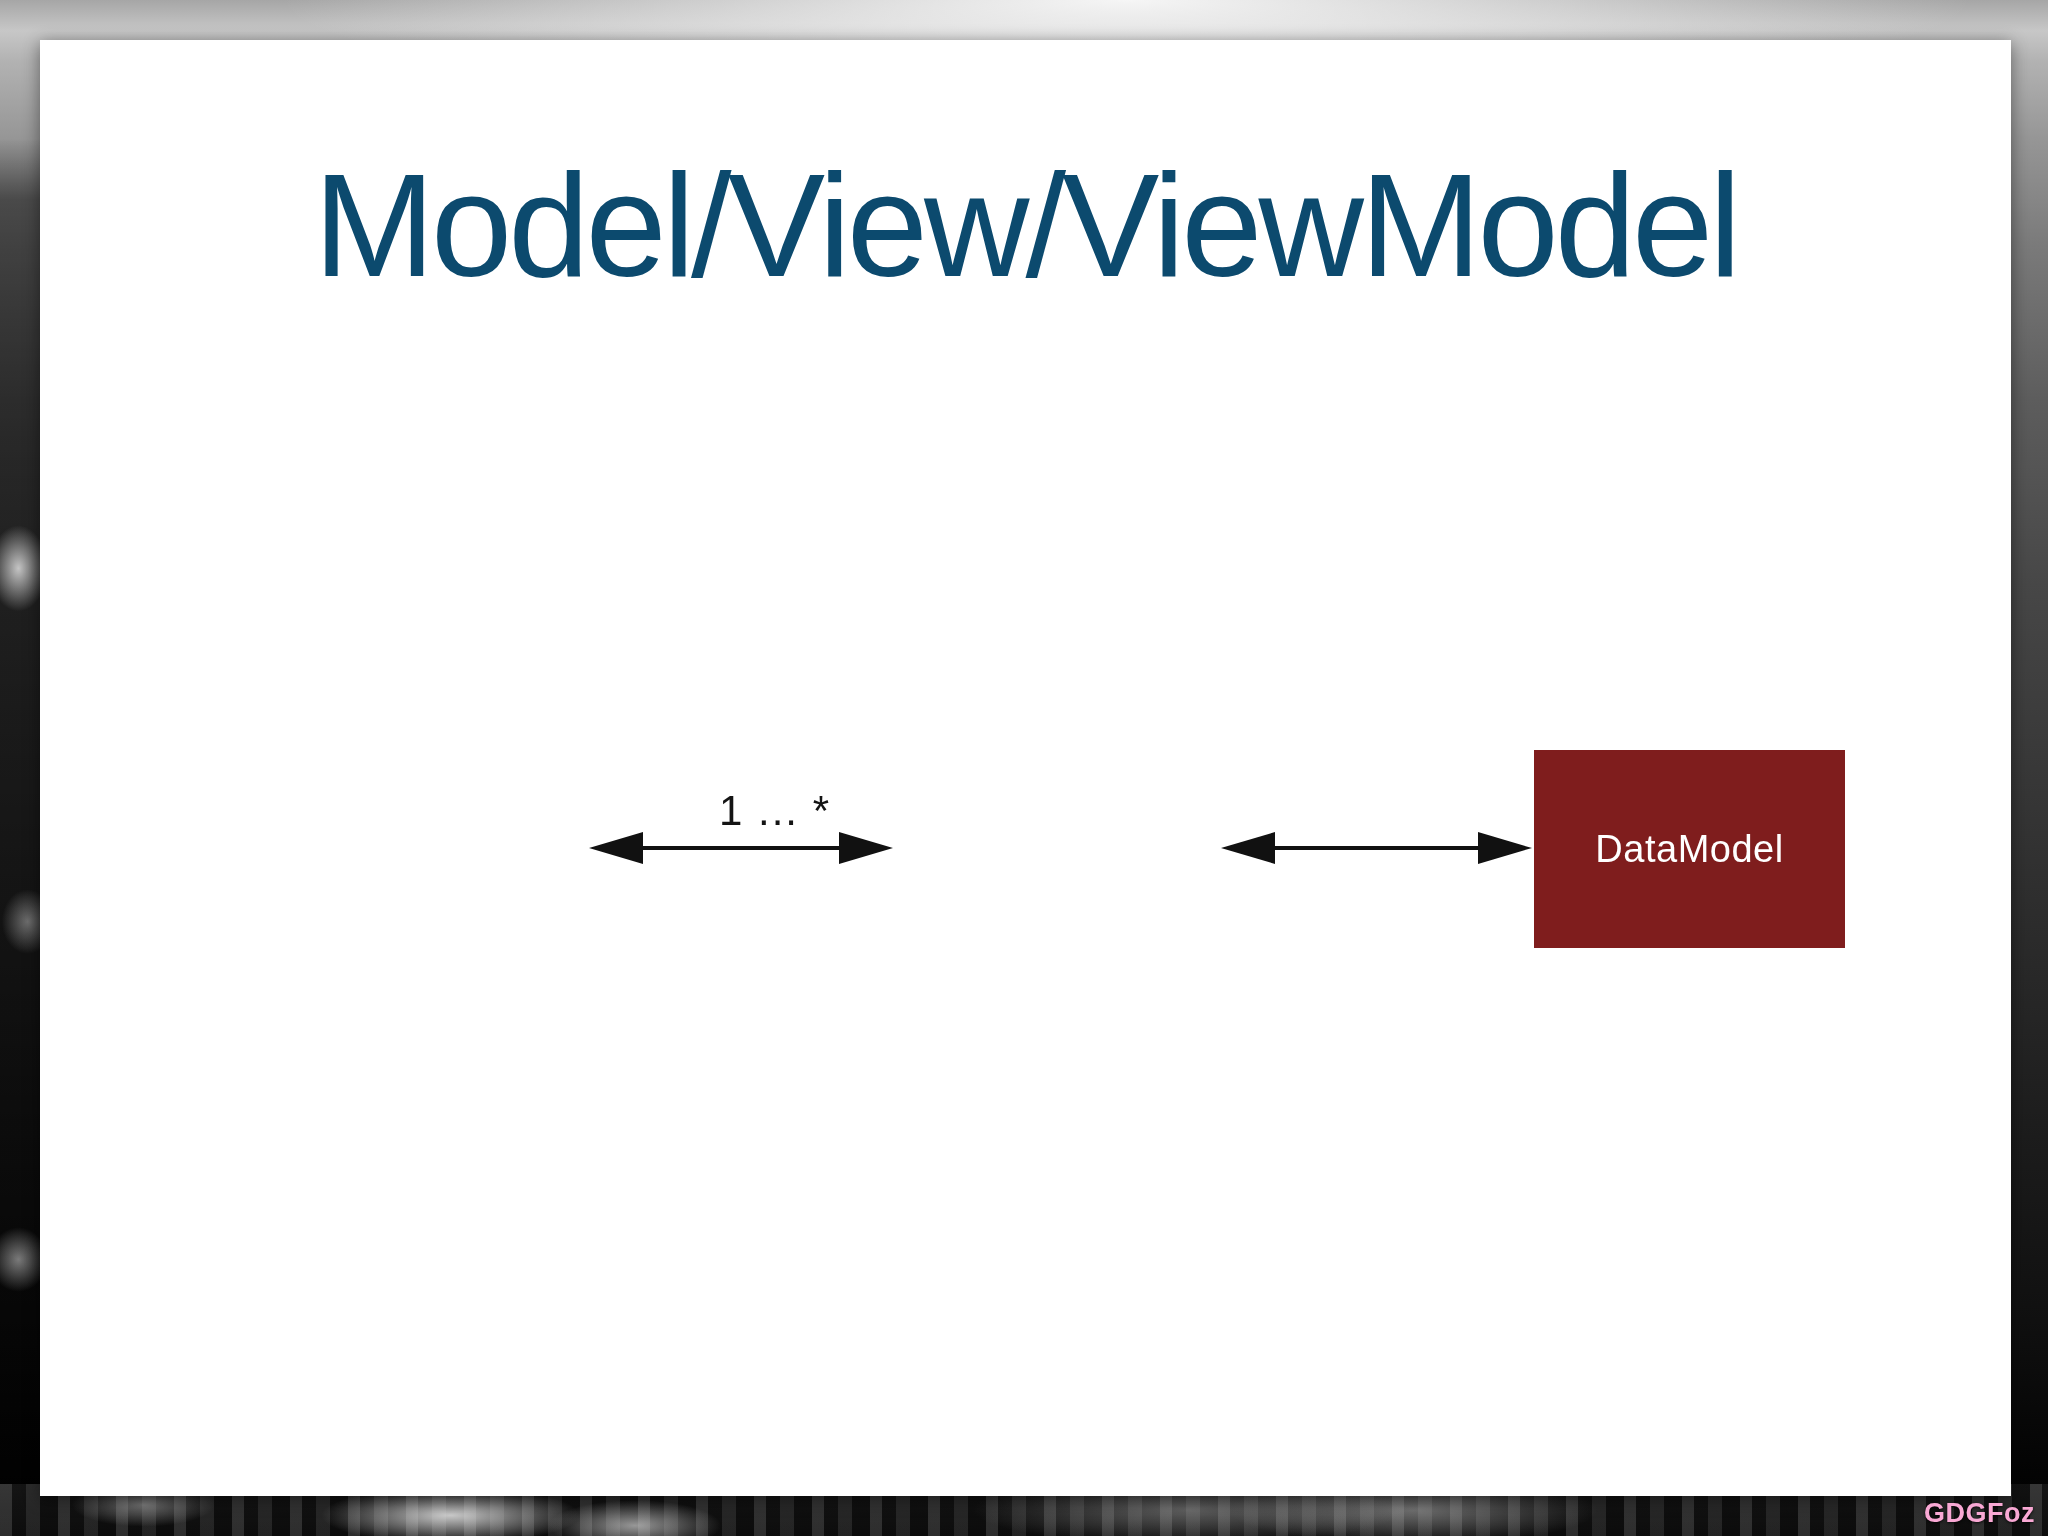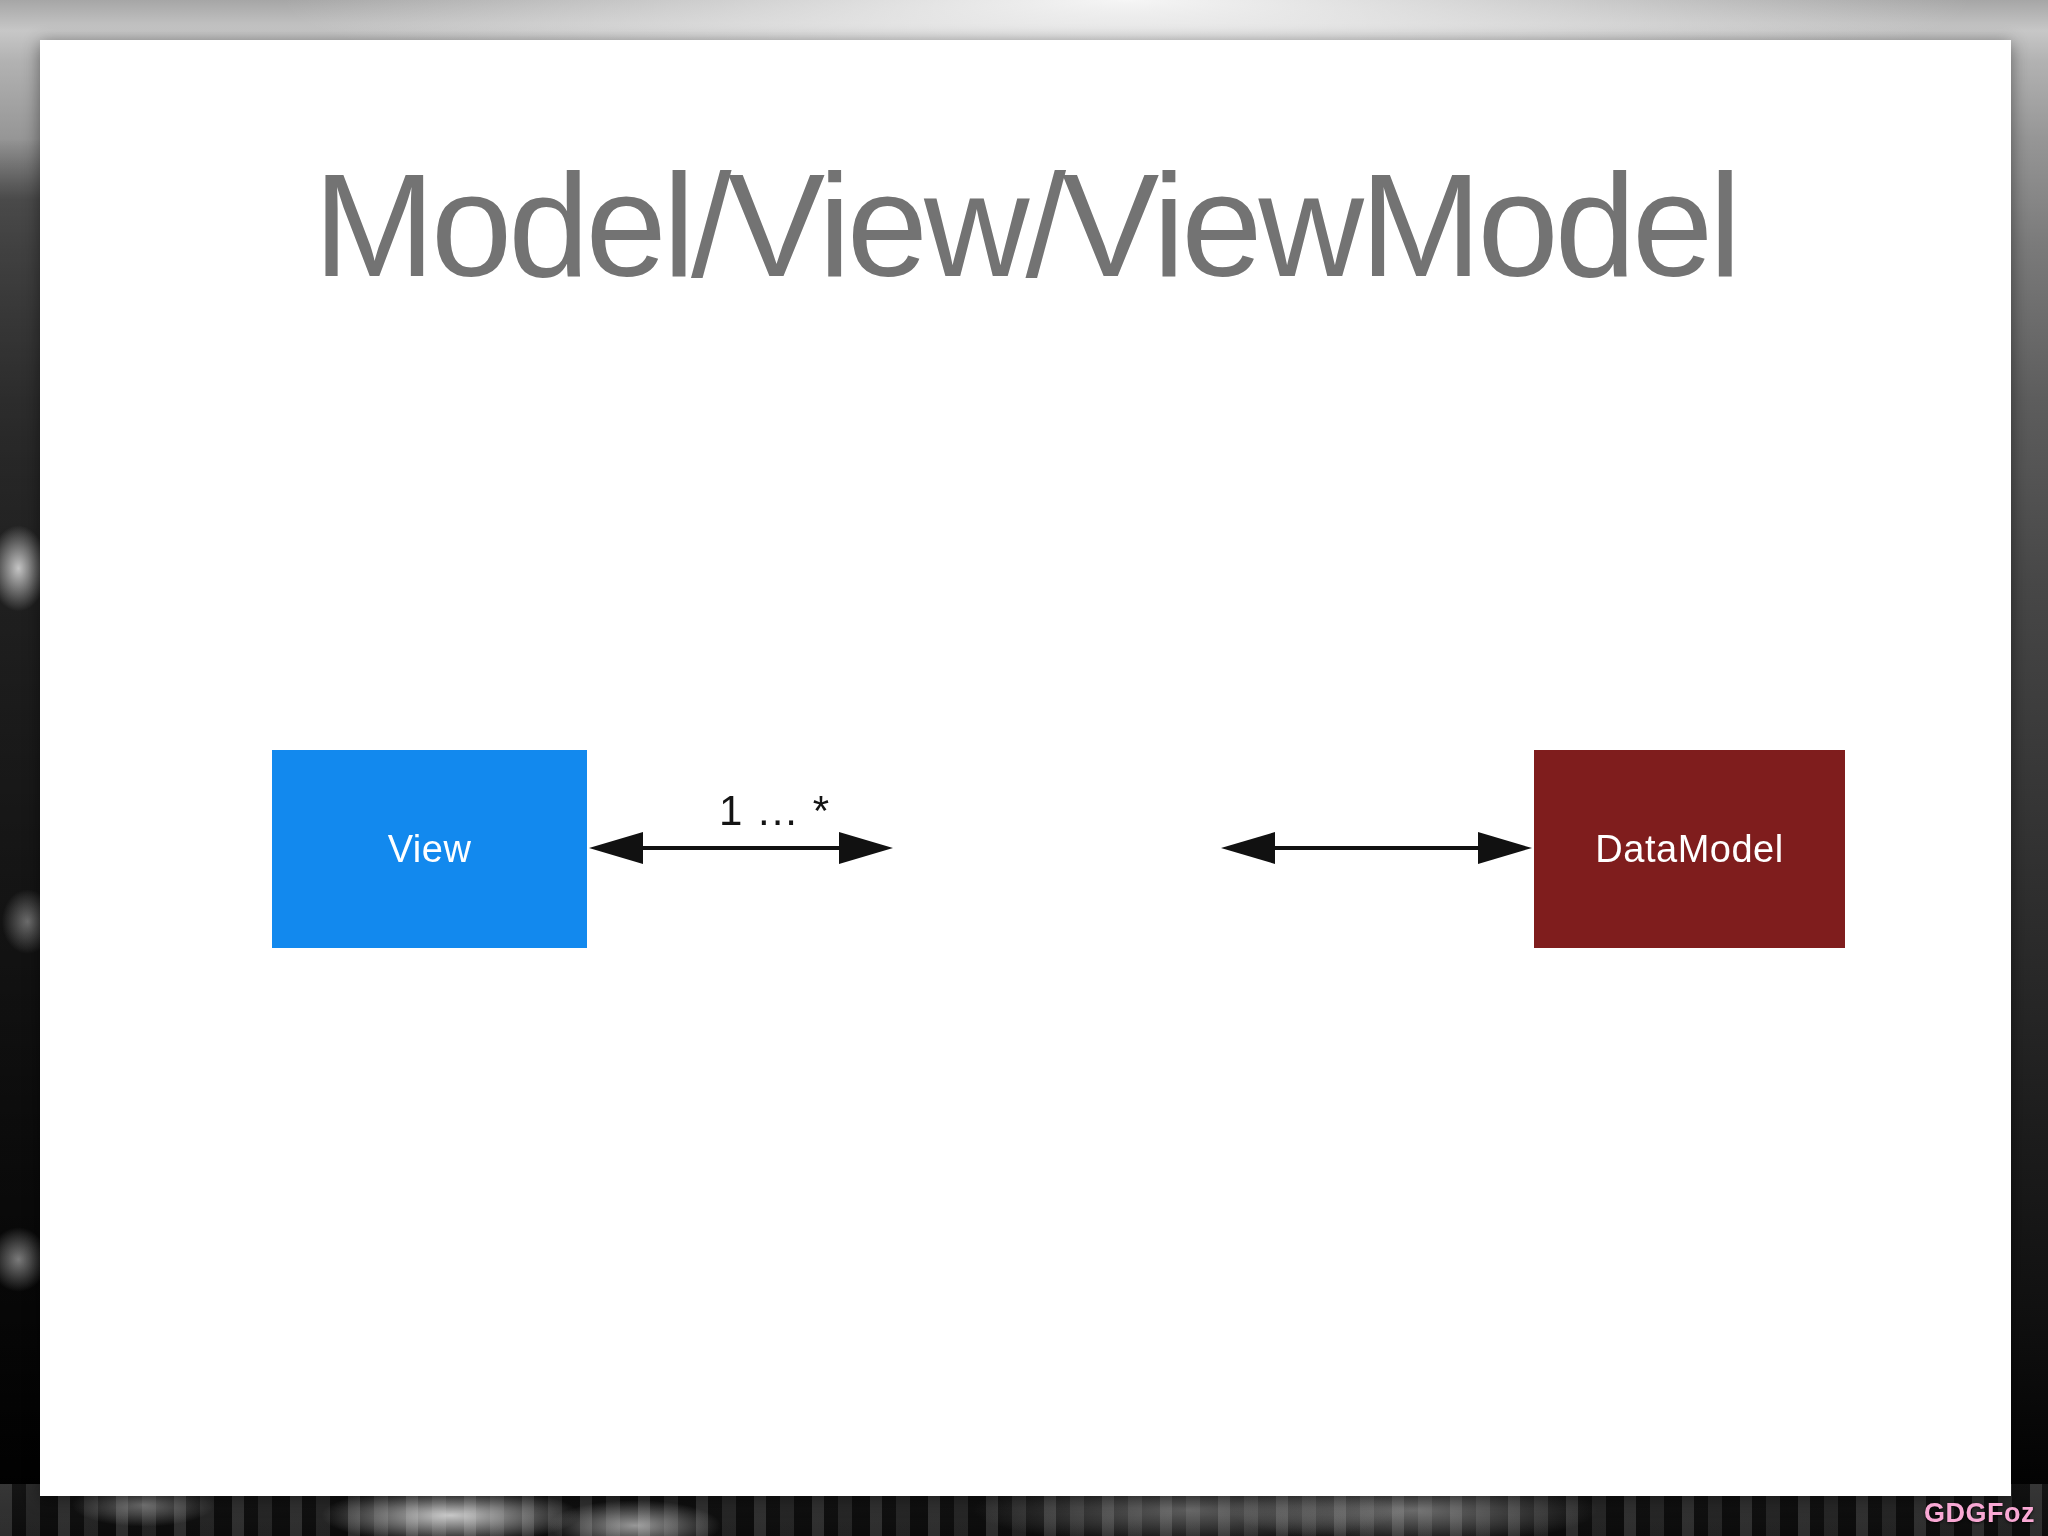--- a/index.html
+++ b/index.html
@@ -47,21 +47,21 @@
   .slide {
     position: absolute; left: 40px; top: 40px;
     width: 1971px; height: 1456px;
     background: #ffffff;
     box-shadow: 0 3px 16px rgba(0,0,0,0.45);
   }
   .slide-title {
     position: absolute; top: 98px; left: 0; width: 100%;
     text-align: center;
     font-size: 146px; line-height: 1.2; font-weight: 400;
-    letter-spacing: -4px; color: #737373;
+    letter-spacing: -4px; color: #0c4a6e;
     white-space: nowrap;
   }
 
   
   .node {
     position: absolute; top: 710px; height: 198px;
     display: flex; align-items: center; justify-content: center;
     color: #ffffff; font-size: 38px; letter-spacing: 0.5px;
   }
   .node-view      { left: 232px;  width: 315px; }
@@ -95,23 +95,20 @@
 <div class="stage">
 
   <div class="photo-bg"></div>
   <div class="photo-left-edge"></div>
   <div class="photo-water"></div>
 
   <div class="slide">
 
     <div class="slide-title">Model/View/ViewModel</div>
 
-    <div class="node node-view" style="background-color: rgb(18, 137, 238);">
-      <span>View</span>
-    </div>
 
 
     <div class="node node-datamodel" style="background-color: #7f1d1d;">
       <span>DataModel</span>
     </div>
 
     <div class="edge-arrow edge-arrow-1">
       <svg viewBox="0 0 308 40" preserveAspectRatio="none">
         <line x1="30" y1="20" x2="278" y2="20" stroke="#111111" stroke-width="4"></line>
         <polygon points="2,20 56,4 56,36" fill="#111111"></polygon>

